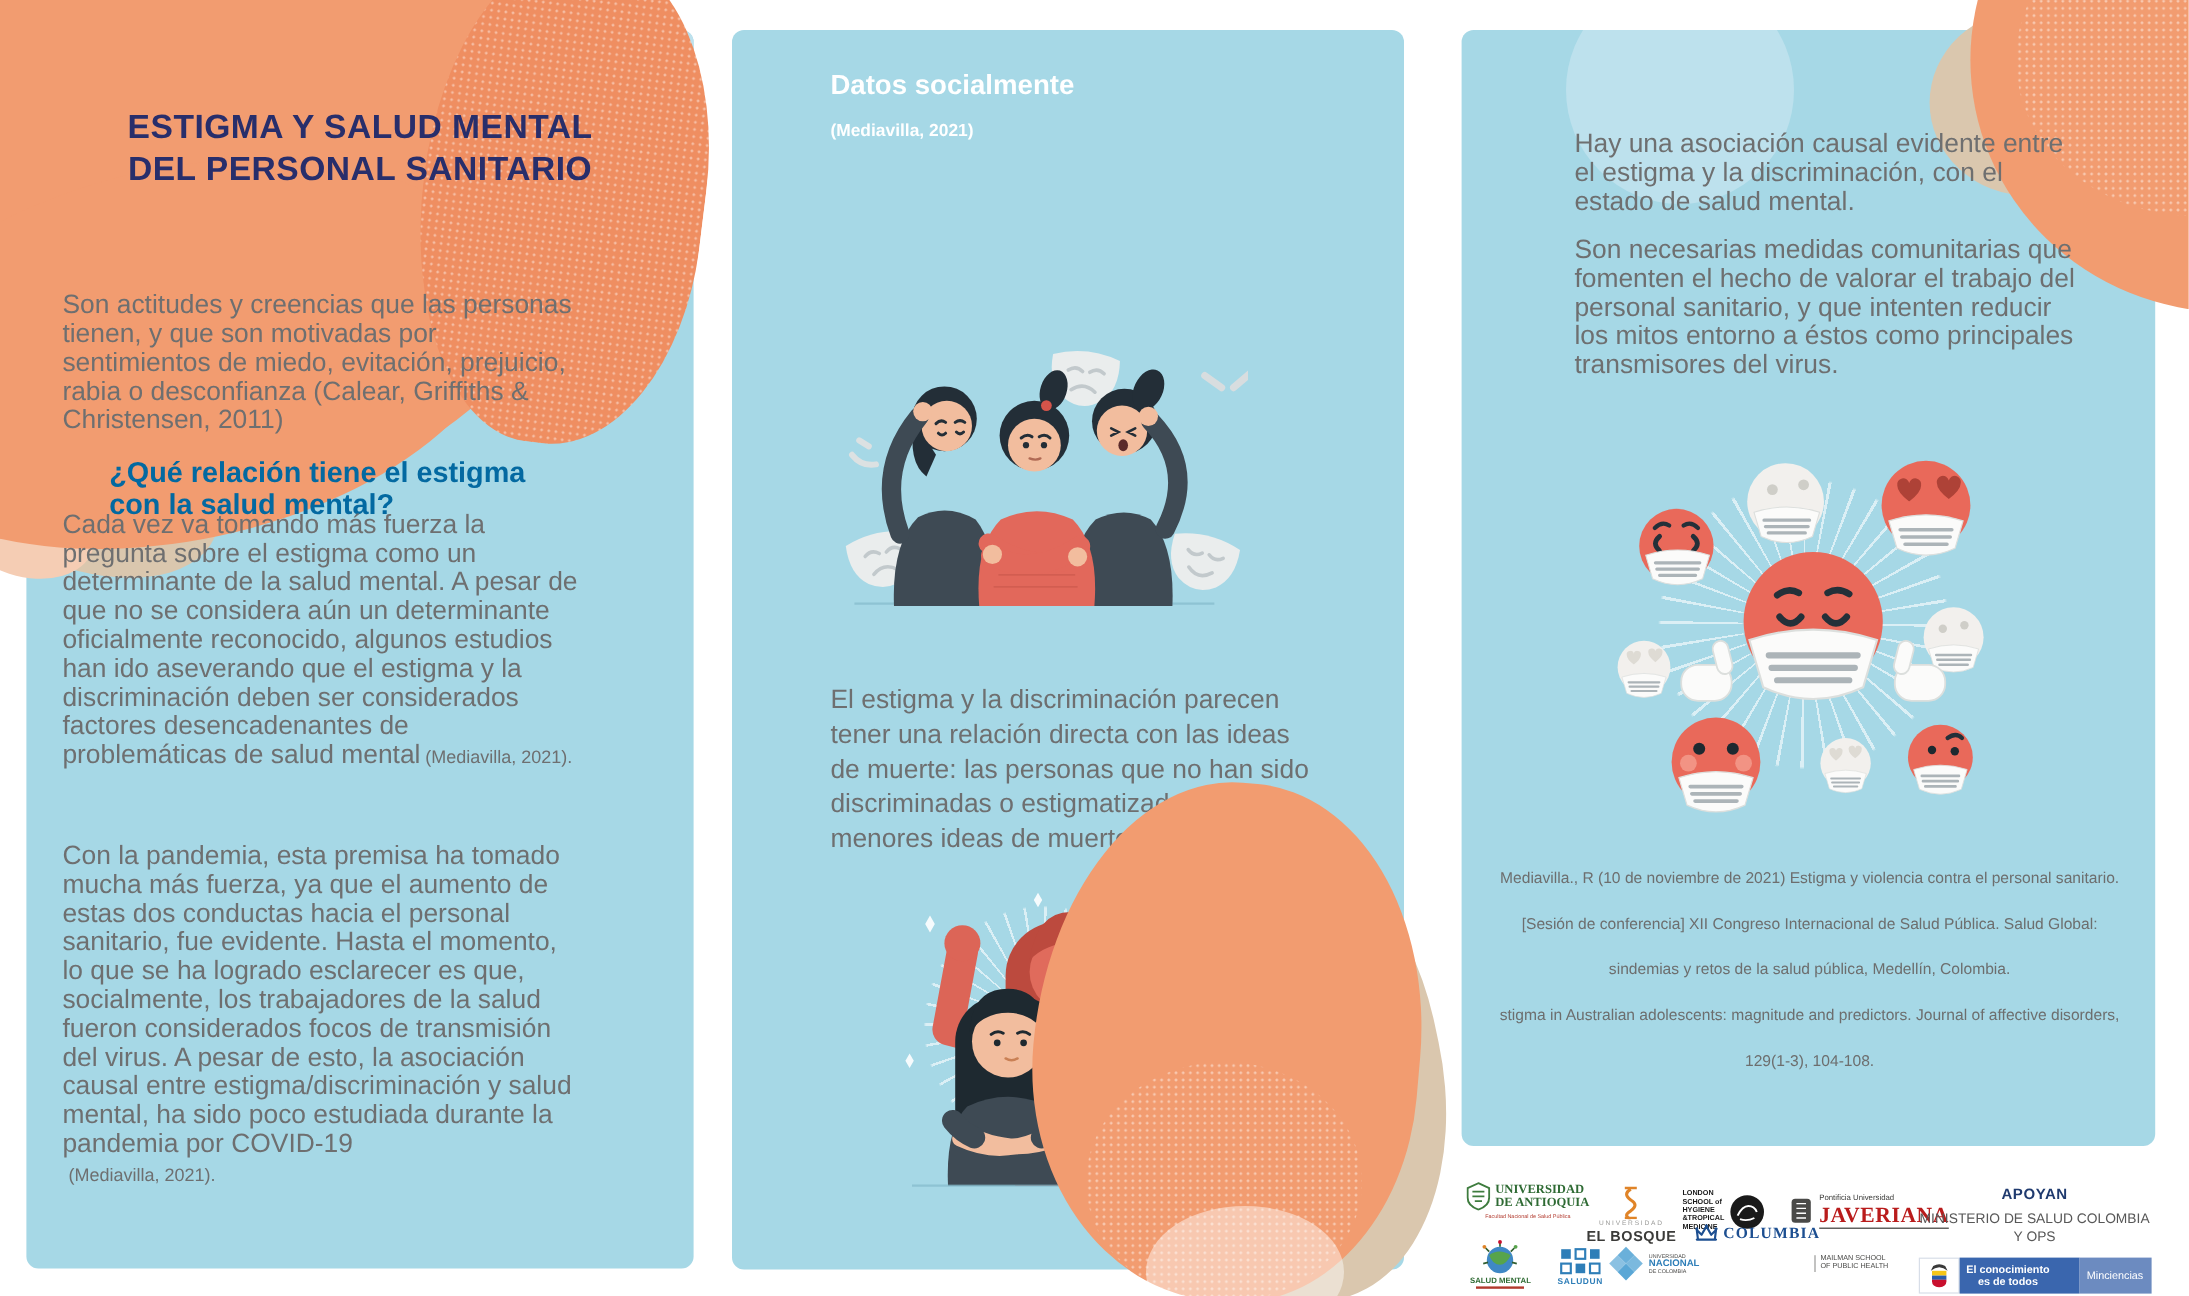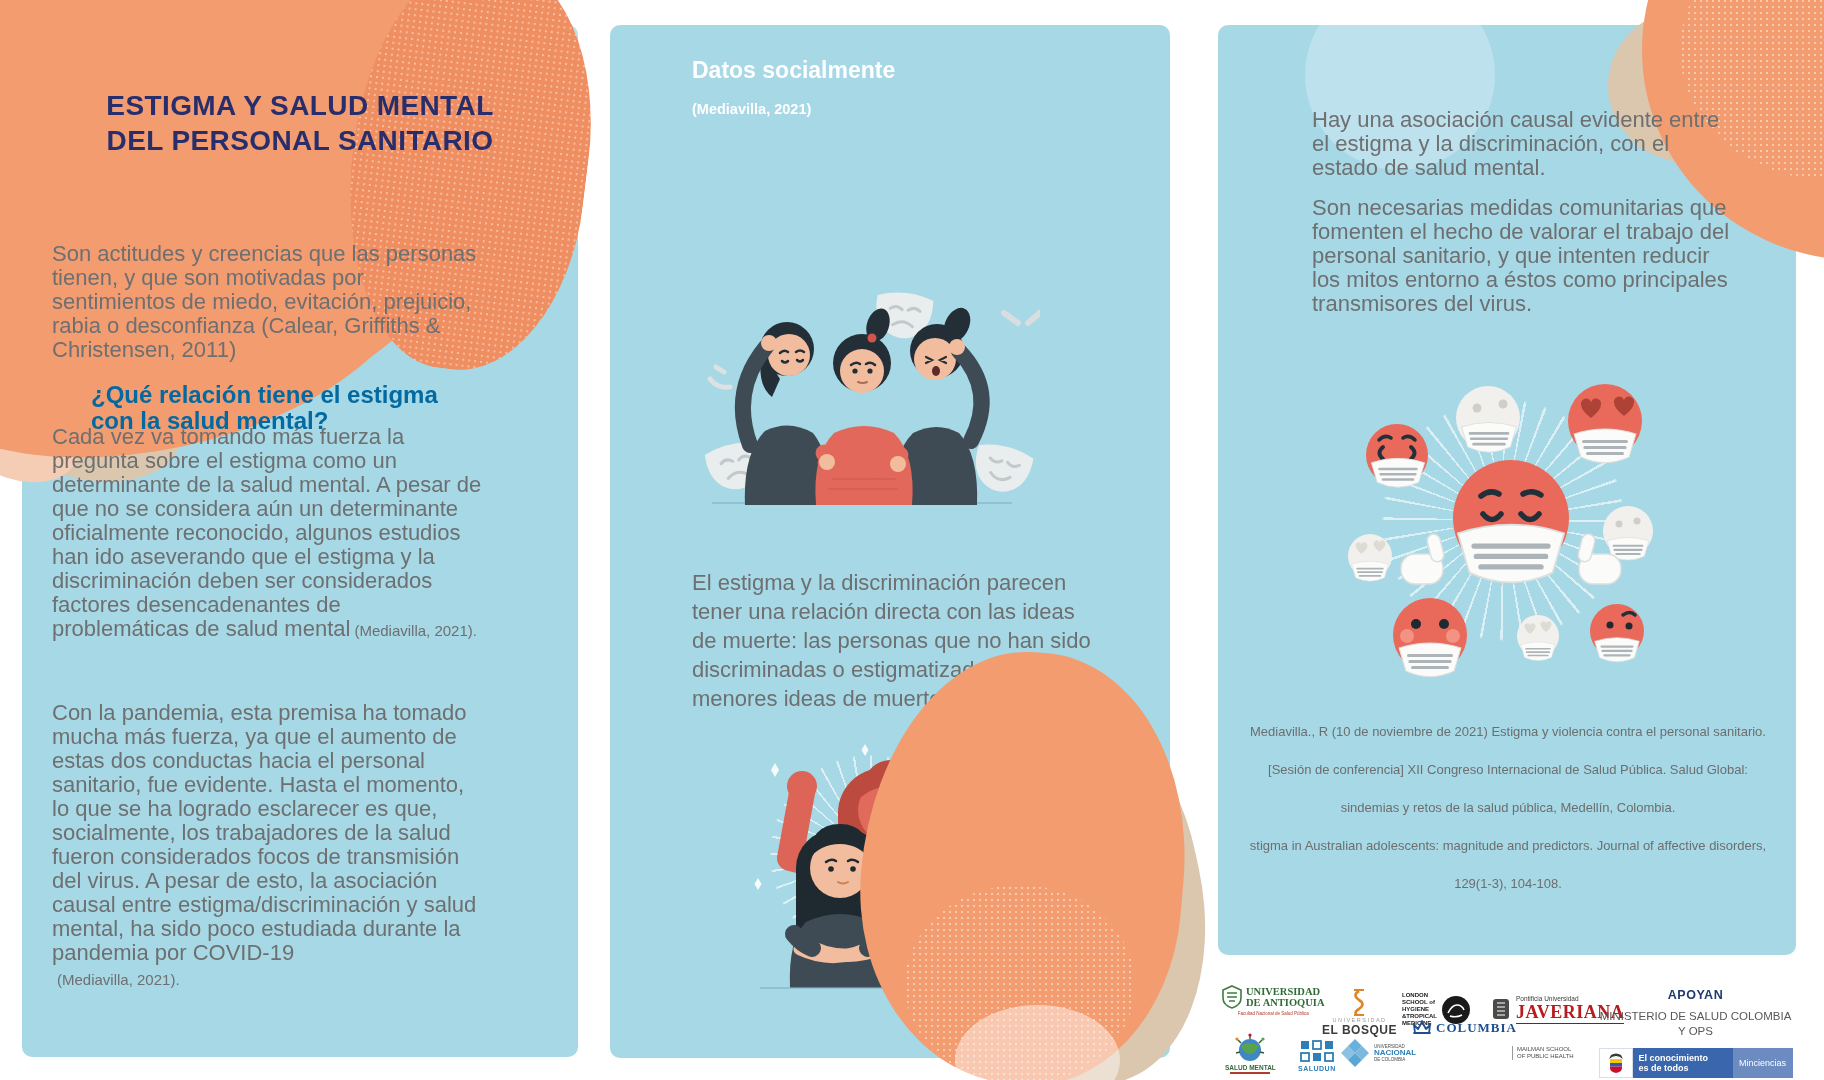--- a/index.html
+++ b/index.html
@@ -52,21 +52,21 @@
   .sm-bar{width:40px;height:2px;background:#B23A2E;margin-top:1px;}
   .saludun-name{font-size:7px;font-weight:bold;color:#2E7EB8;margin-top:1px;letter-spacing:.5px;}
   .unal-t1{font-size:4.5px;color:#4A4A48;}
   .unal-t2{font-size:8px;font-weight:bold;color:#2E7EB8;line-height:8px;}
   .columbia-name{font-family:"Liberation Serif",serif;font-size:13px;font-weight:bold;letter-spacing:1px;color:#1D4F91;}
   .mailman-txt{font-size:6px;line-height:7px;color:#4A4A48;border-left:1px solid #9a9a98;padding-left:4px;}
   .apoyan{color:#1F3A6E;font-weight:800;font-size:12.5px;letter-spacing:.5px;text-align:center;}
   .ministerio{color:#585858;font-size:11.5px;line-height:15px;text-align:center;margin-top:7px;}
   .badge{display:flex;align-items:stretch;justify-content:center;margin-top:9px;height:30px;}
   .badge-coat{width:32px;background:#fff;border:1px solid #D8DEE8;display:flex;align-items:center;justify-content:center;}
-  .badge-blue{width:94px;background:#3A66AE;color:#fff;font-size:9px;font-weight:bold;line-height:10px;display:flex;align-items:center;padding-left:6px;text-align:left;}
+  .badge-blue{width:94px;background:#3A66AE;color:#fff;font-size:9px;font-weight:bold;line-height:10px;display:flex;align-items:center;padding-left:6px;text-align:center;}
   .badge-light{width:60px;background:#6C8BC0;color:#fff;font-size:9px;display:flex;align-items:center;justify-content:center;}
 </style>
 </head>
 <body>
 
 <div class="canvas">
 
   <section class="panel panel-left">
     <div class="lightcircle" style="left:408px;top:-15px;width:225px;height:225px;"></div>
   </section>

